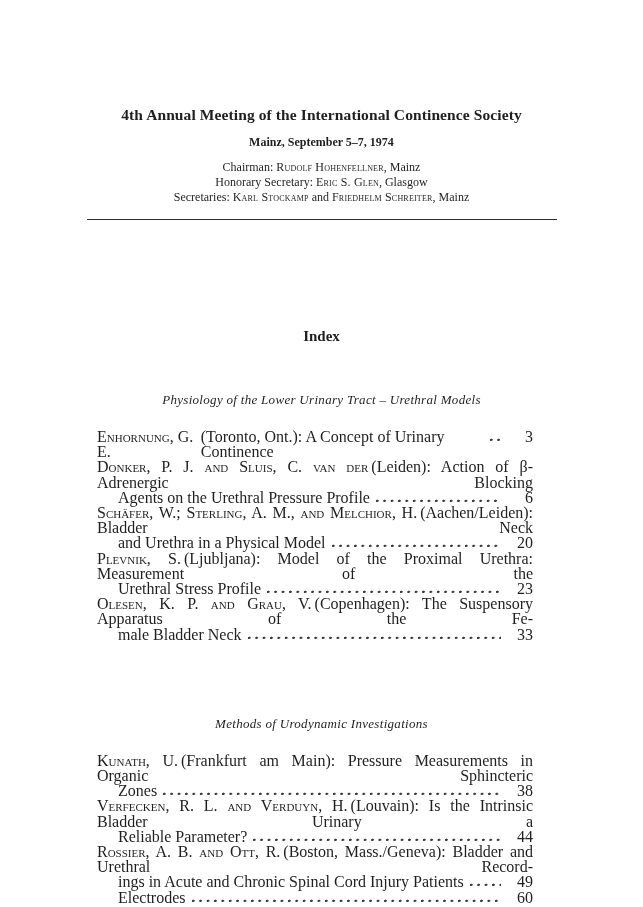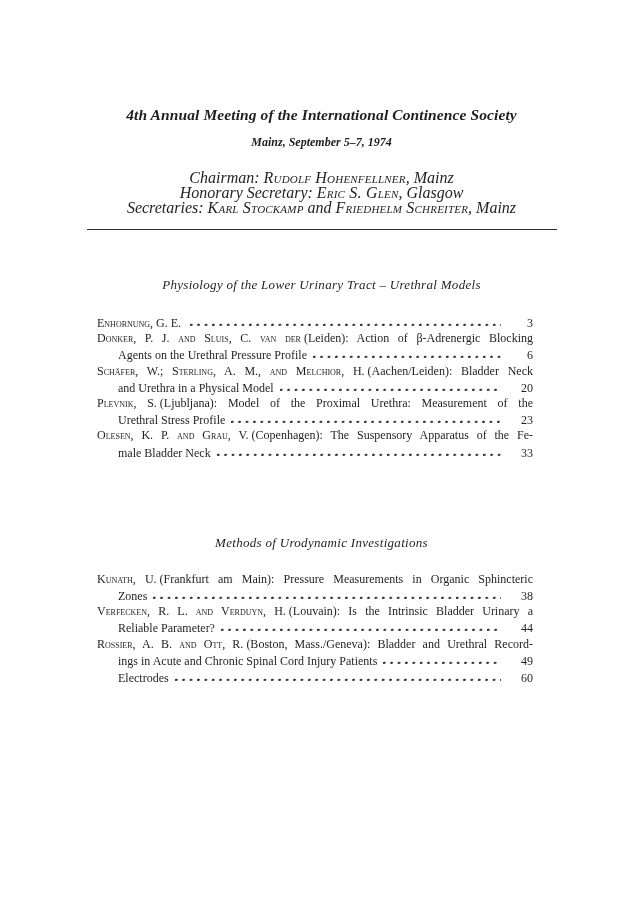--- a/index.html
+++ b/index.html
@@ -5,34 +5,34 @@
   html, body { margin: 0; padding: 0; background: #ffffff; }
   .page {
     position: relative;
     width: 643px;
     height: 907px;
     background: #ffffff;
     font-family: "Liberation Serif", "DejaVu Serif", serif;
     color: #1f1f1f;
     overflow: hidden;
   }
-  .header { text-align: center; padding-top: 106px; font-style: italic; }
+  .header { text-align: center; padding-top: 106px; }
   .title {
     font-size: 15.5px;
     font-weight: bold;
     letter-spacing: 0.1px;
   }
   .subtitle {
     font-size: 12px;
     font-weight: bold;
     margin-top: 11px;
   }
   .officials {
-    margin-top: 20px;
-    font-size: 16px;
+    margin-top: 10px;
+    font-size: 12px;
     line-height: 15px;
   }
   .sc { font-variant: small-caps; }
   .officials .sc { letter-spacing: 0.2px; }
   .rule {
     width: 470px;
     margin: 14px auto 0 auto;
     border: none;
     border-top: 1.5px solid #2e2e2e;
     height: 0;
@@ -48,21 +48,21 @@
     font-style: italic;
     font-size: 13px;
     letter-spacing: 0.3px;
   }
   .sh1 { margin-top: 47px; }
   .sh2 { margin-top: 74px; }
   .entries {
     width: 436px;
     margin-left: 97px;
     margin-top: 21px;
-    font-size: 12px;
+    font-size: 16px;
     line-height: 15.2px;
   }
   .entry { margin: 0; }
   .jline {
     text-align: justify;
     text-align-last: justify;
   }
   .flexline {
     display: flex;
     align-items: baseline;
@@ -94,28 +94,30 @@
     <div class="subtitle">Mainz, September 5–7, 1974</div>
     <div class="officials">
       <div><span>Chairman: </span><span class="sc">Rudolf Hohenfellner</span><span>, Mainz</span></div>
       <div><span>Honorary Secretary: </span><span class="sc">Eric S. Glen</span><span>, Glasgow</span></div>
       <div><span>Secretaries: </span><span class="sc">Karl Stockamp</span><span> and </span><span class="sc">Friedhelm Schreiter</span><span>, Mainz</span></div>
     </div>
   </div>
 
   <hr class="rule">
 
+  <div class="index-title">Index</div>
 
   <div class="section-heading sh1">Physiology of the Lower Urinary Tract – Urethral Models</div>
 
   <div class="entries">
 
     <div class="entry">
       <div class="flexline">
         <span class="sc">Enhornung, G. E.</span>
+          <span>(Toronto, Ont.): A Concept of Urinary Continence</span>
         <span class="dots"></span>
         <span class="pg">3</span>
       </div>
     </div>
 
     <div class="entry">
       <div class="jline"><span class="sc">Donker, P. J. and Sluis, C. van der</span><span>(Leiden): Action of β-Adrenergic Blocking</span></div>
       <div class="flexline l2">
         <span>Agents on the Urethral Pressure Profile</span>
         <span class="dots"></span>

